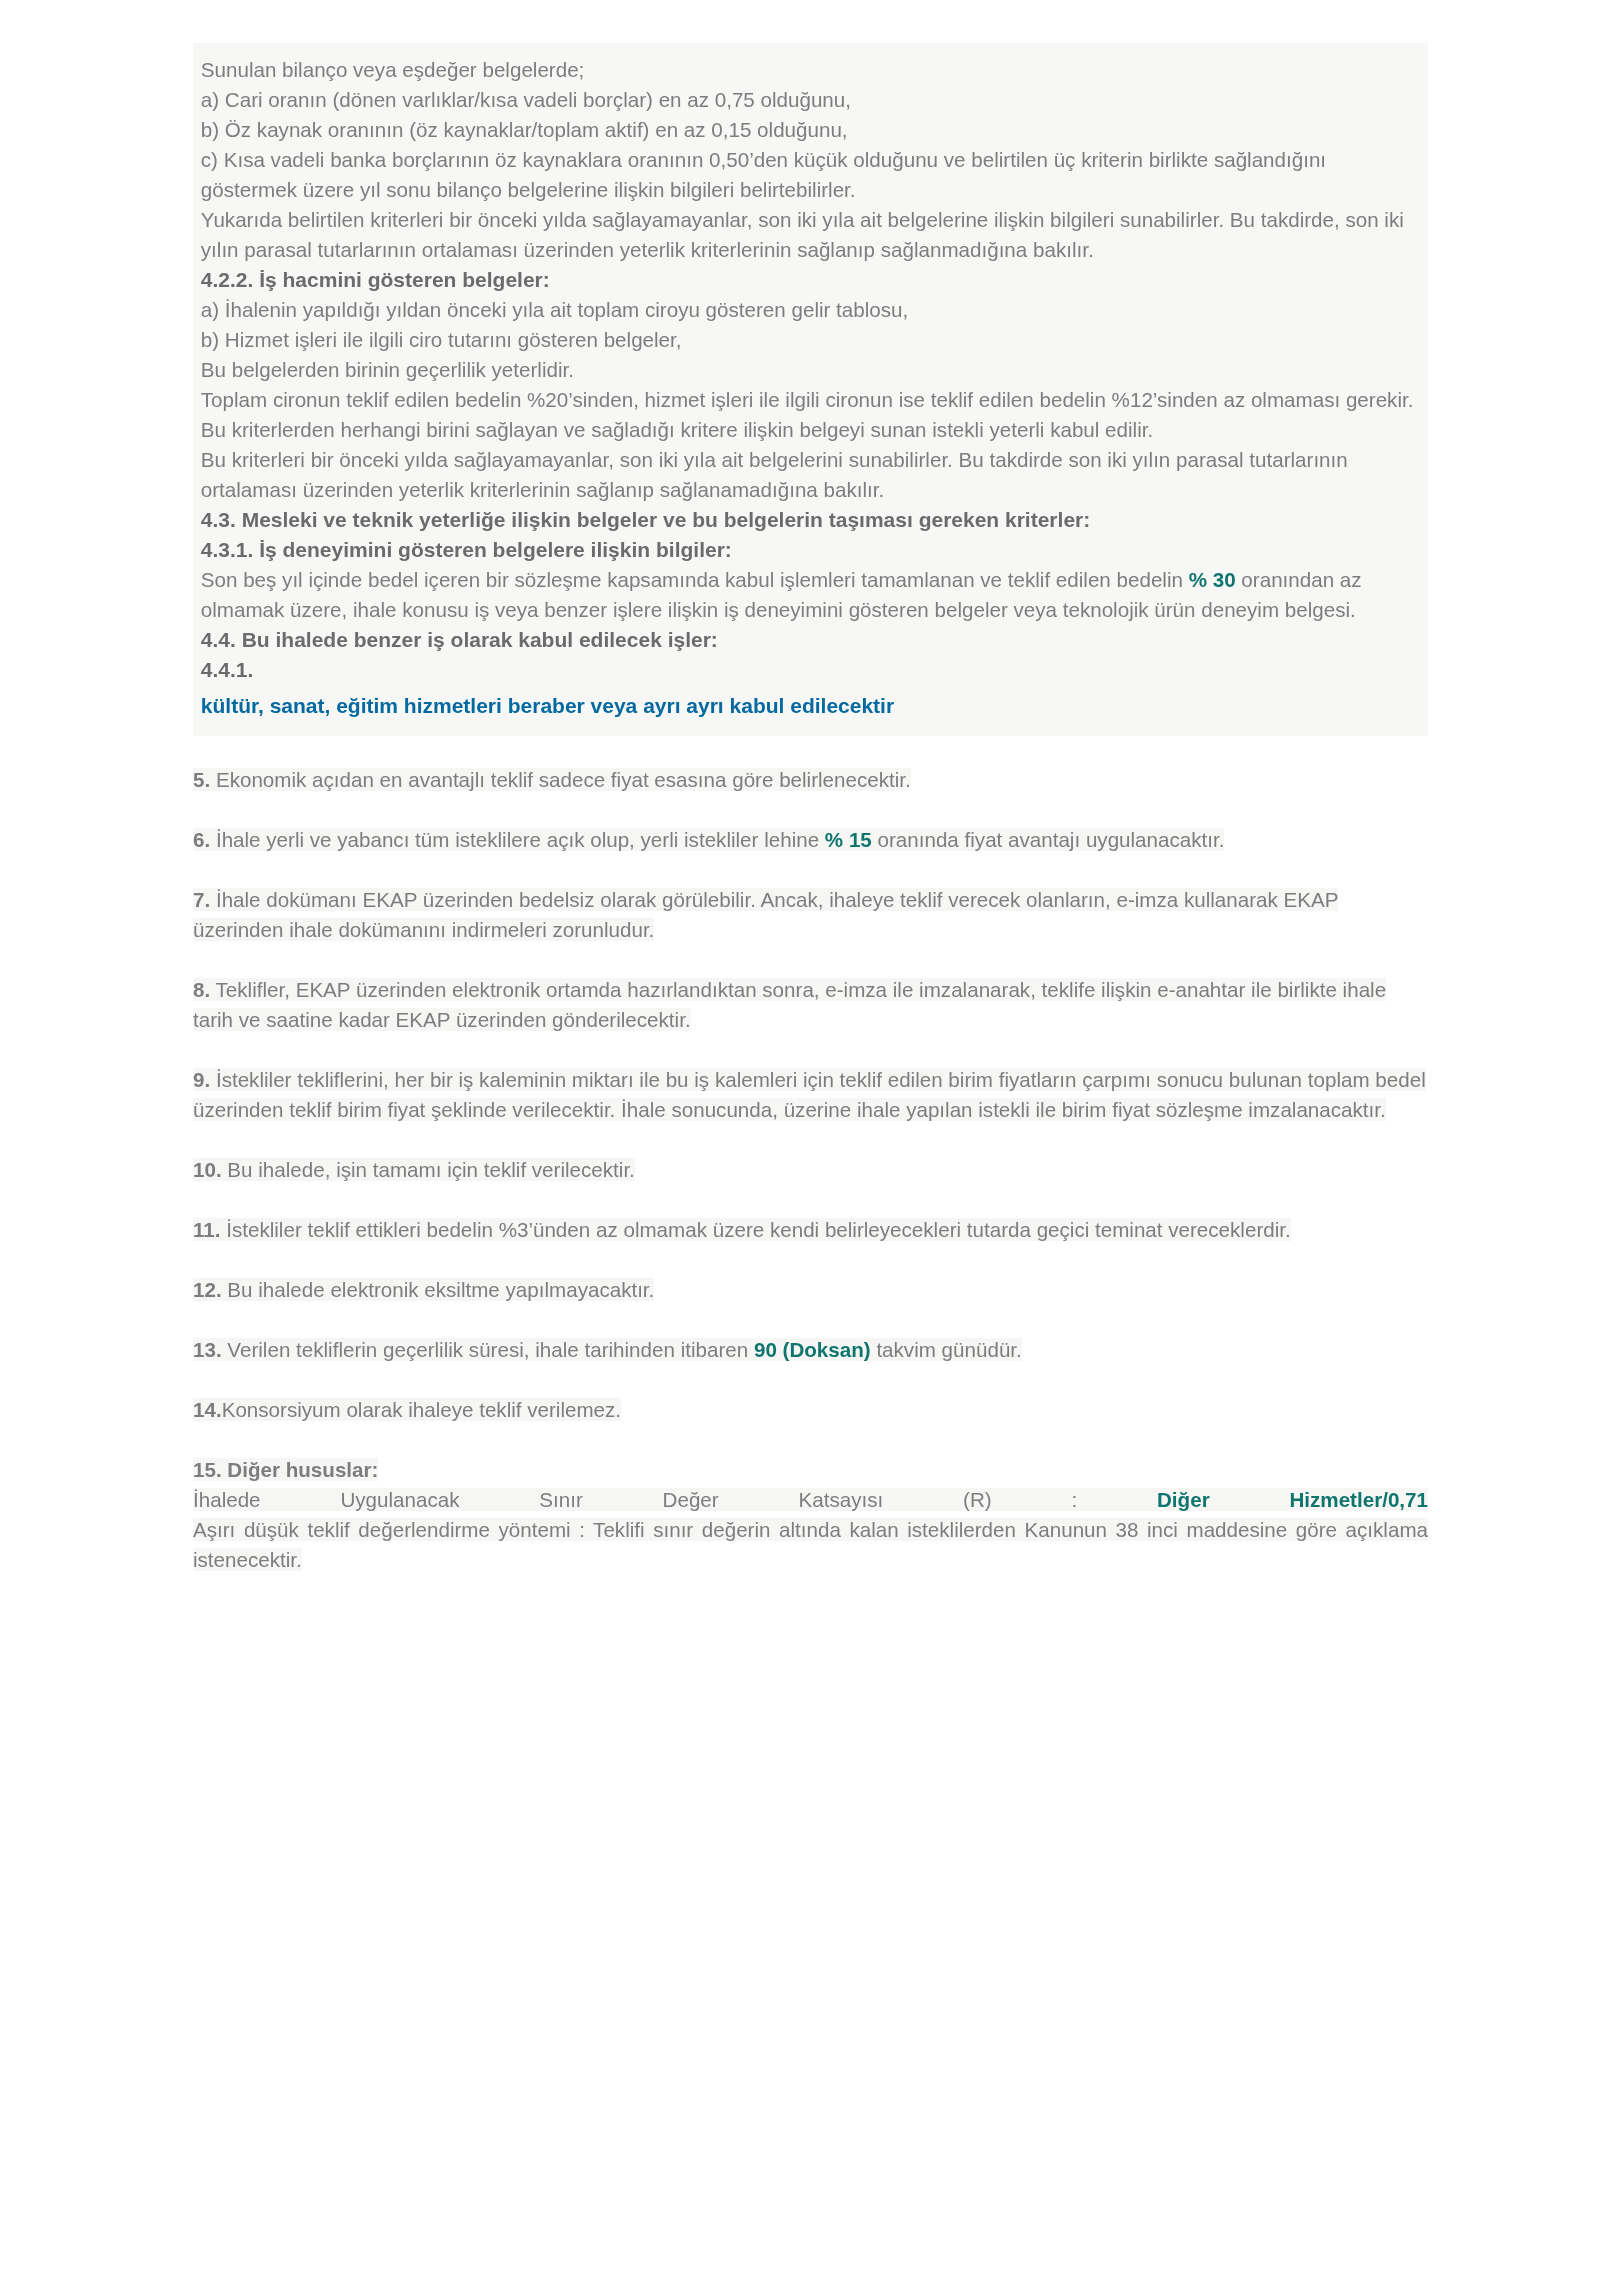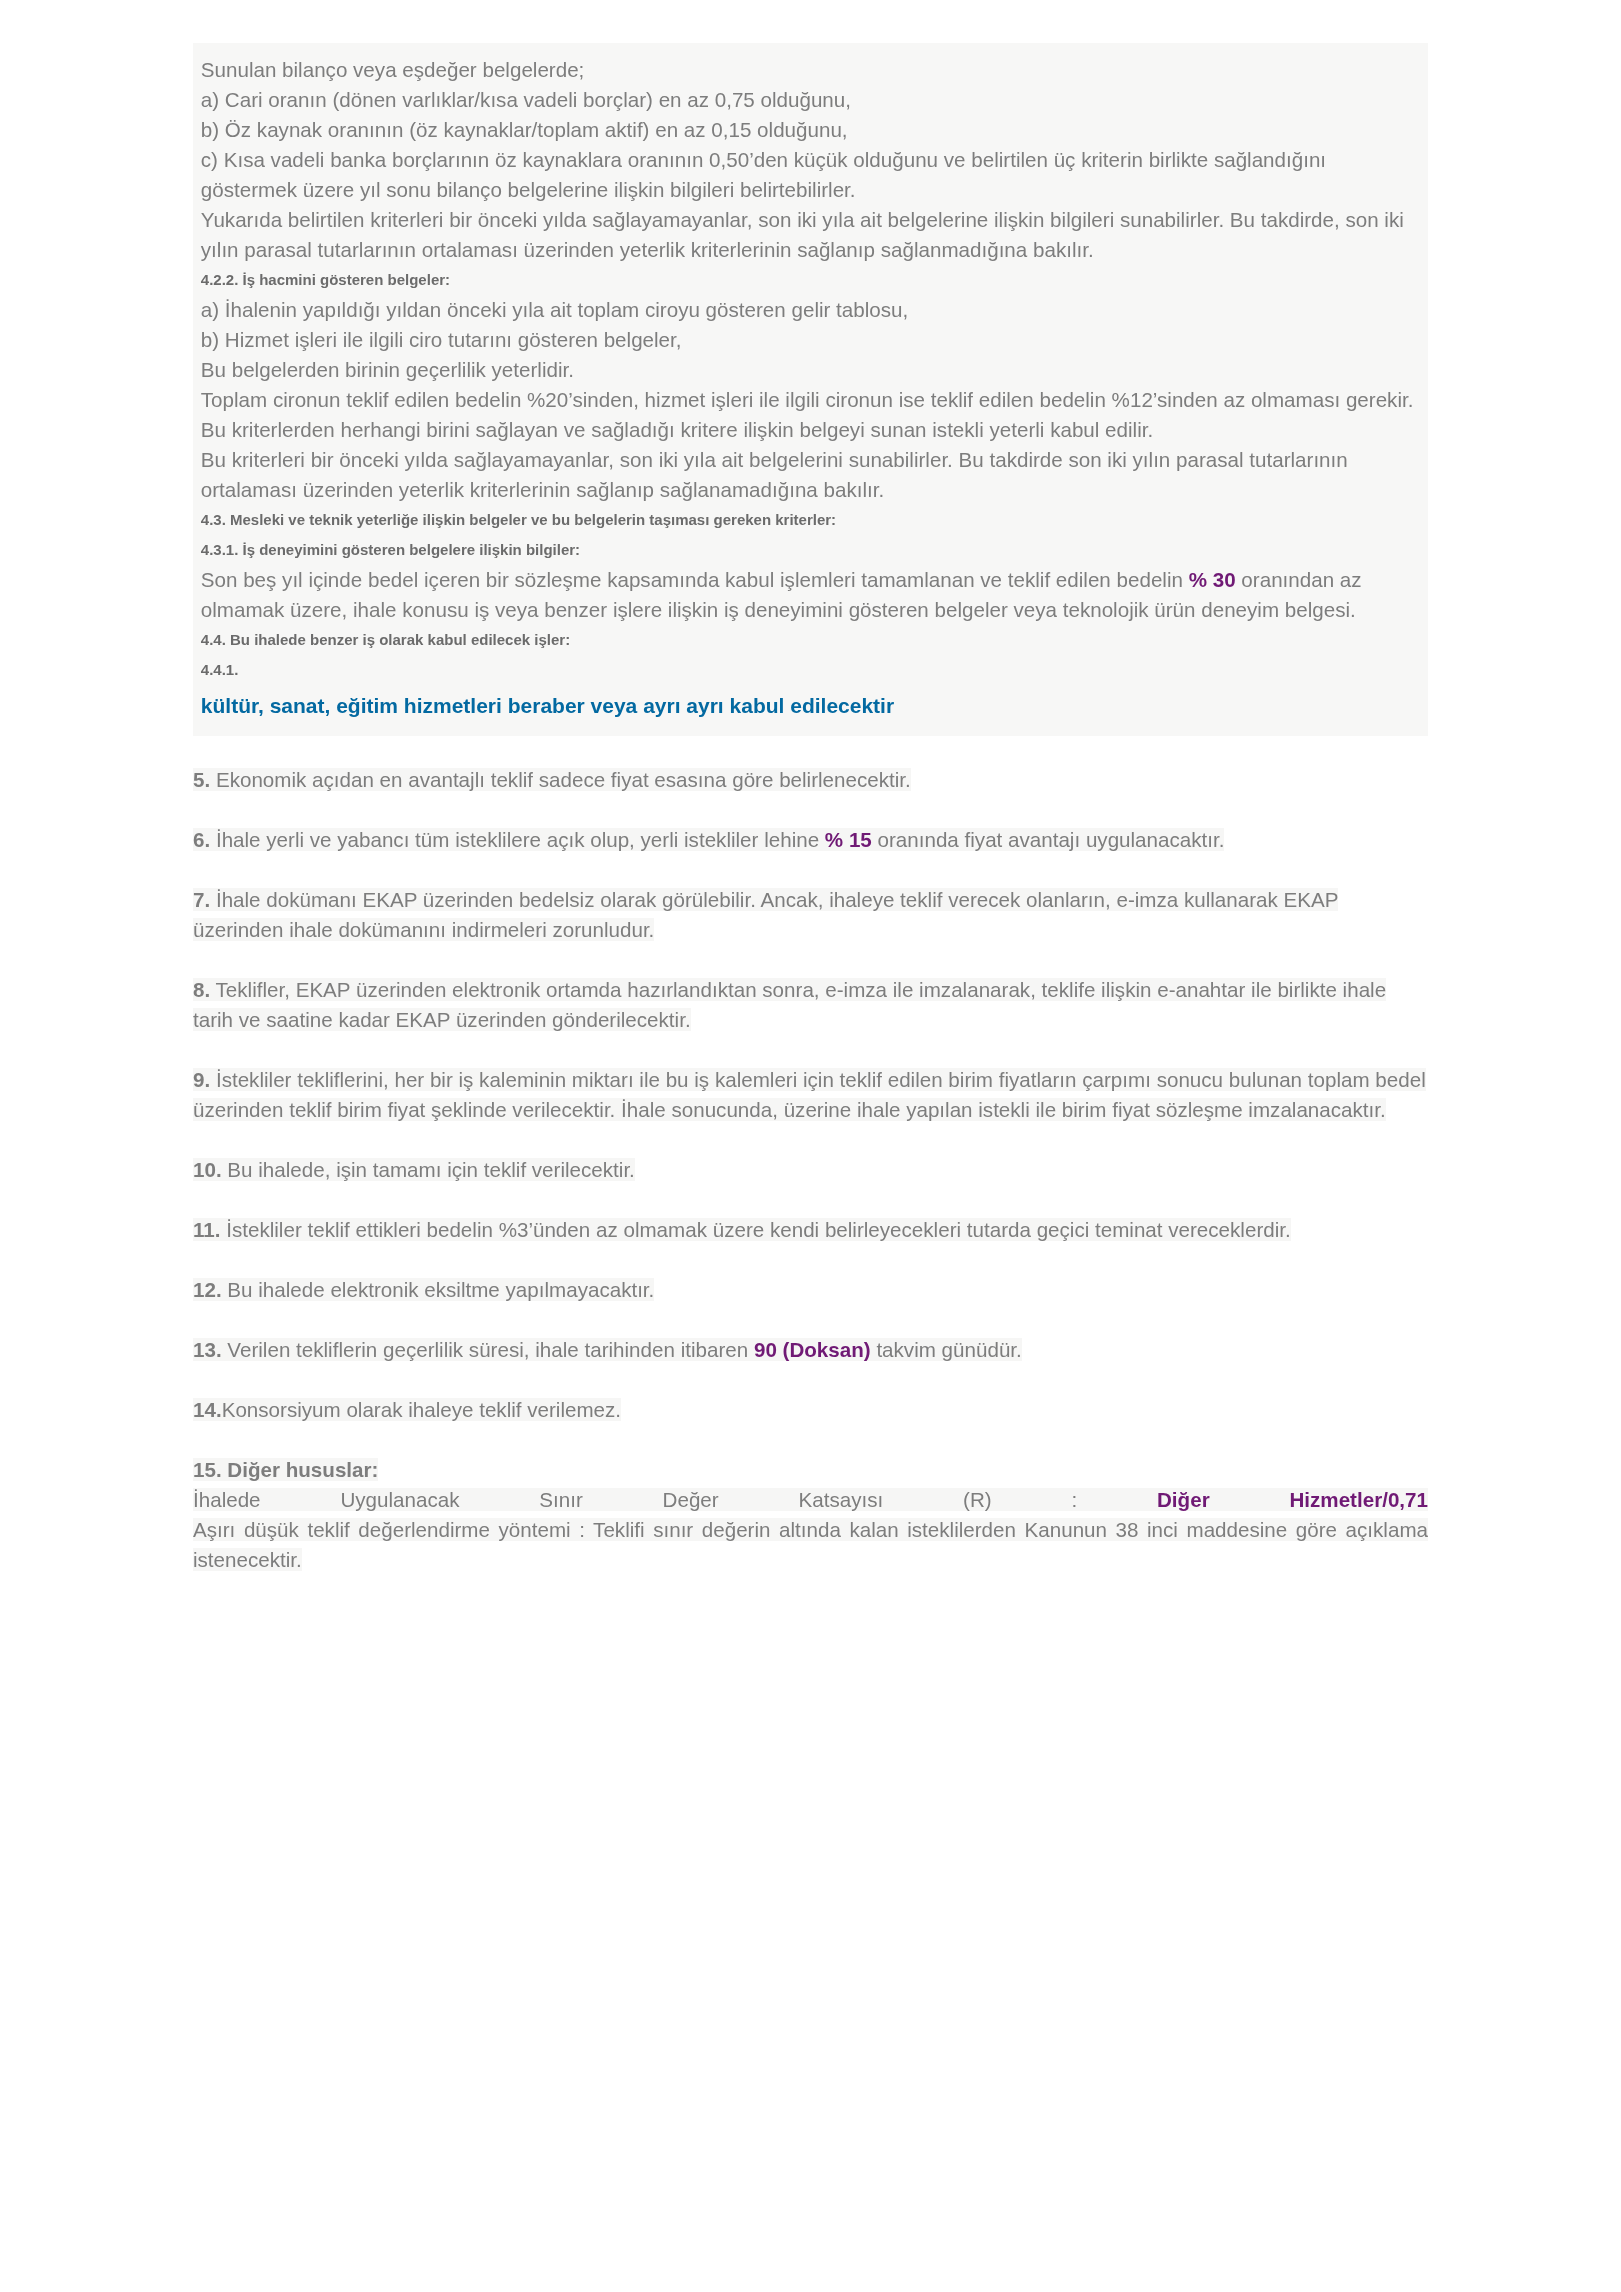--- a/index.html
+++ b/index.html
@@ -17,36 +17,36 @@
   }
   
   .gray-block {
     background: #f7f7f6;
     padding: 11.8px 7.8px 15.7px 7.8px;
   }
   .gray-block p { margin: 0; }
   .doc-heading {
     font-weight: bold;
     color: #6b6b6b;
-    font-size: 15px;
+    font-size: 21px;
     margin: 25.5px 0;
   }
   .doc-heading.tight-bottom { margin-bottom: 5.9px; }
   .similar-work {
     color: #0369a1;
     font-weight: bold;
     font-size: 21px;
     margin: 0;
   }
   
   .items { padding-top: 29px; }
   .item { margin: 0 0 30px 0; }
   .item:last-child { margin-bottom: 0; }
   .num { font-weight: bold; }
-  .blue { color: #701a75; font-weight: bold; }
+  .blue { color: #0f766e; font-weight: bold; }
   .hl { background: #f6f6f5; }
   
   .item15 p { margin: 0; }
   .limit-line {
     text-align: justify;
     text-align-last: justify;
   }
   .low-offer { text-align: justify; }
 </style>
 </head>

